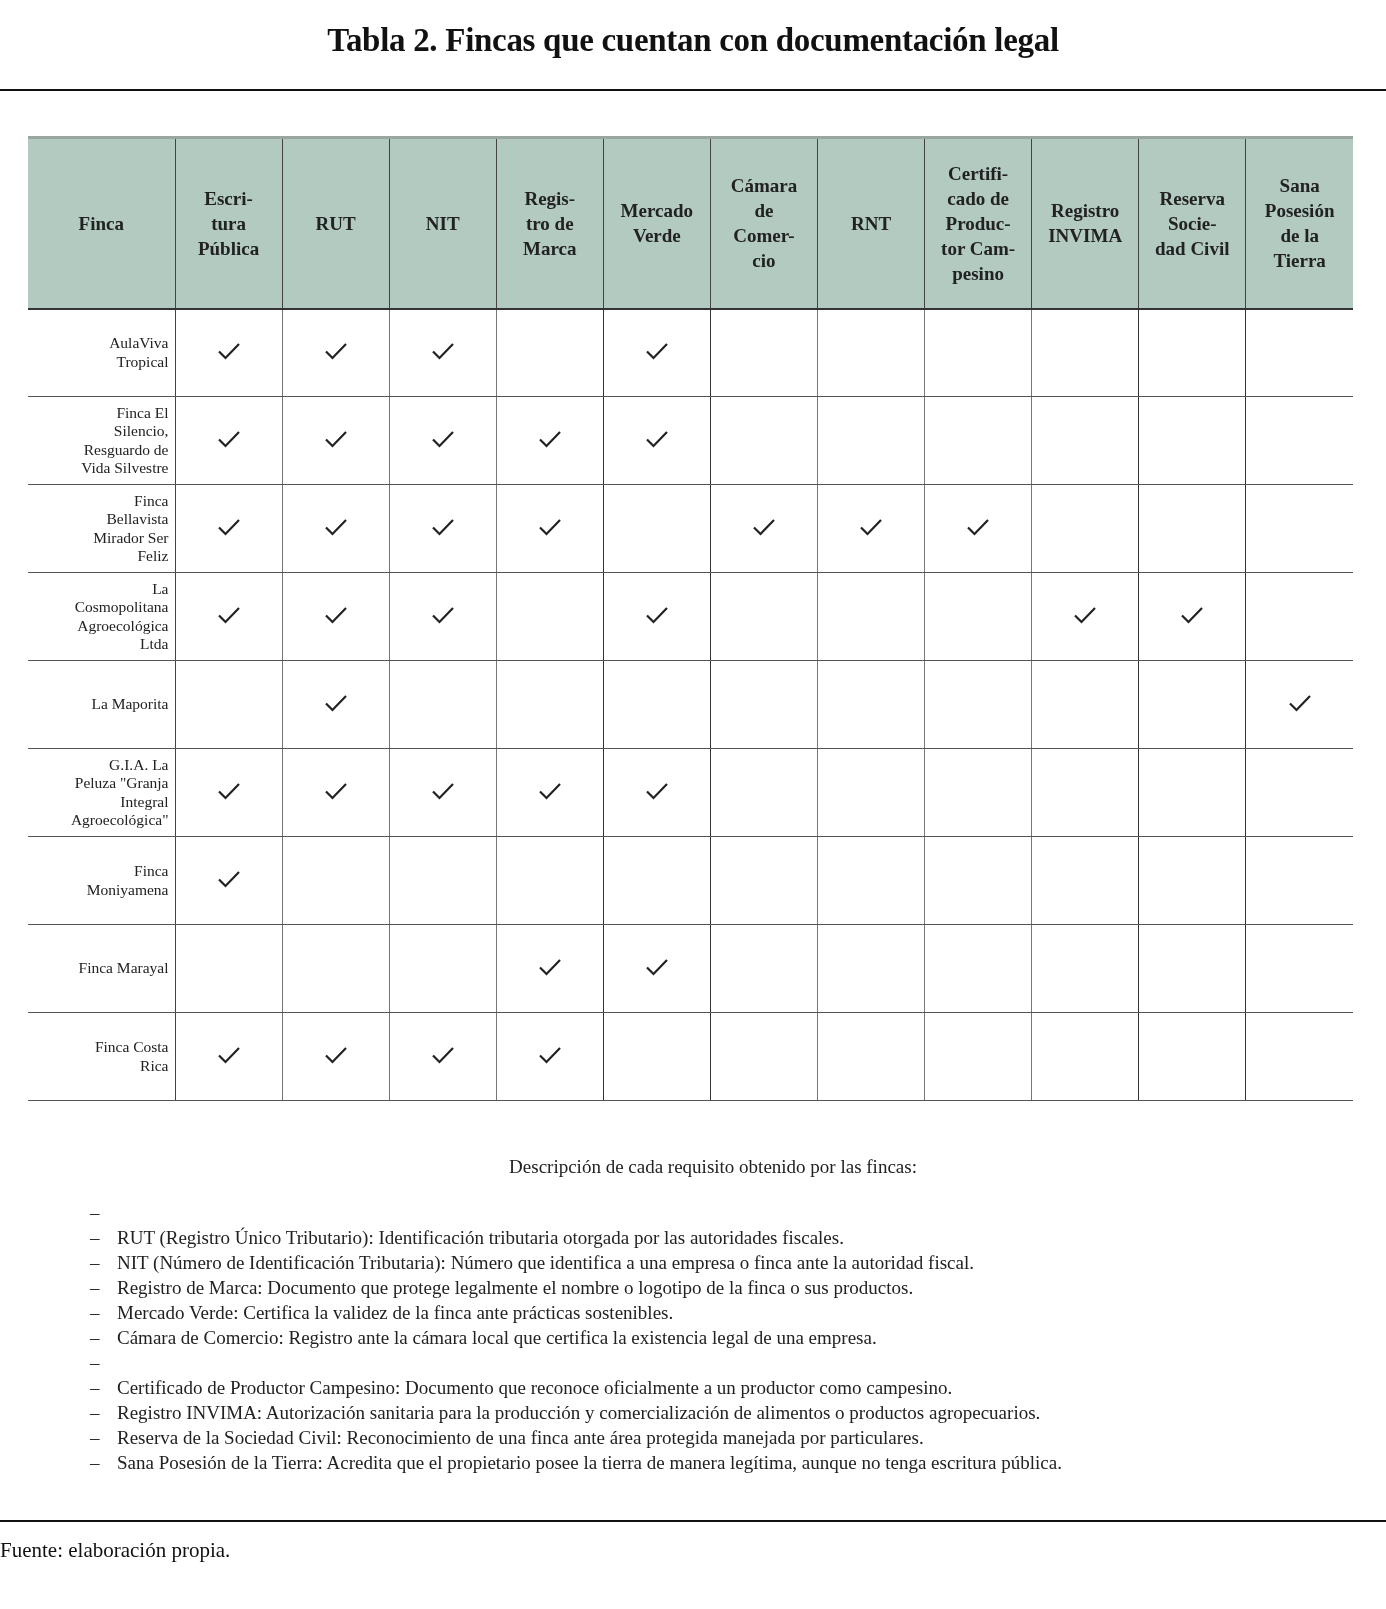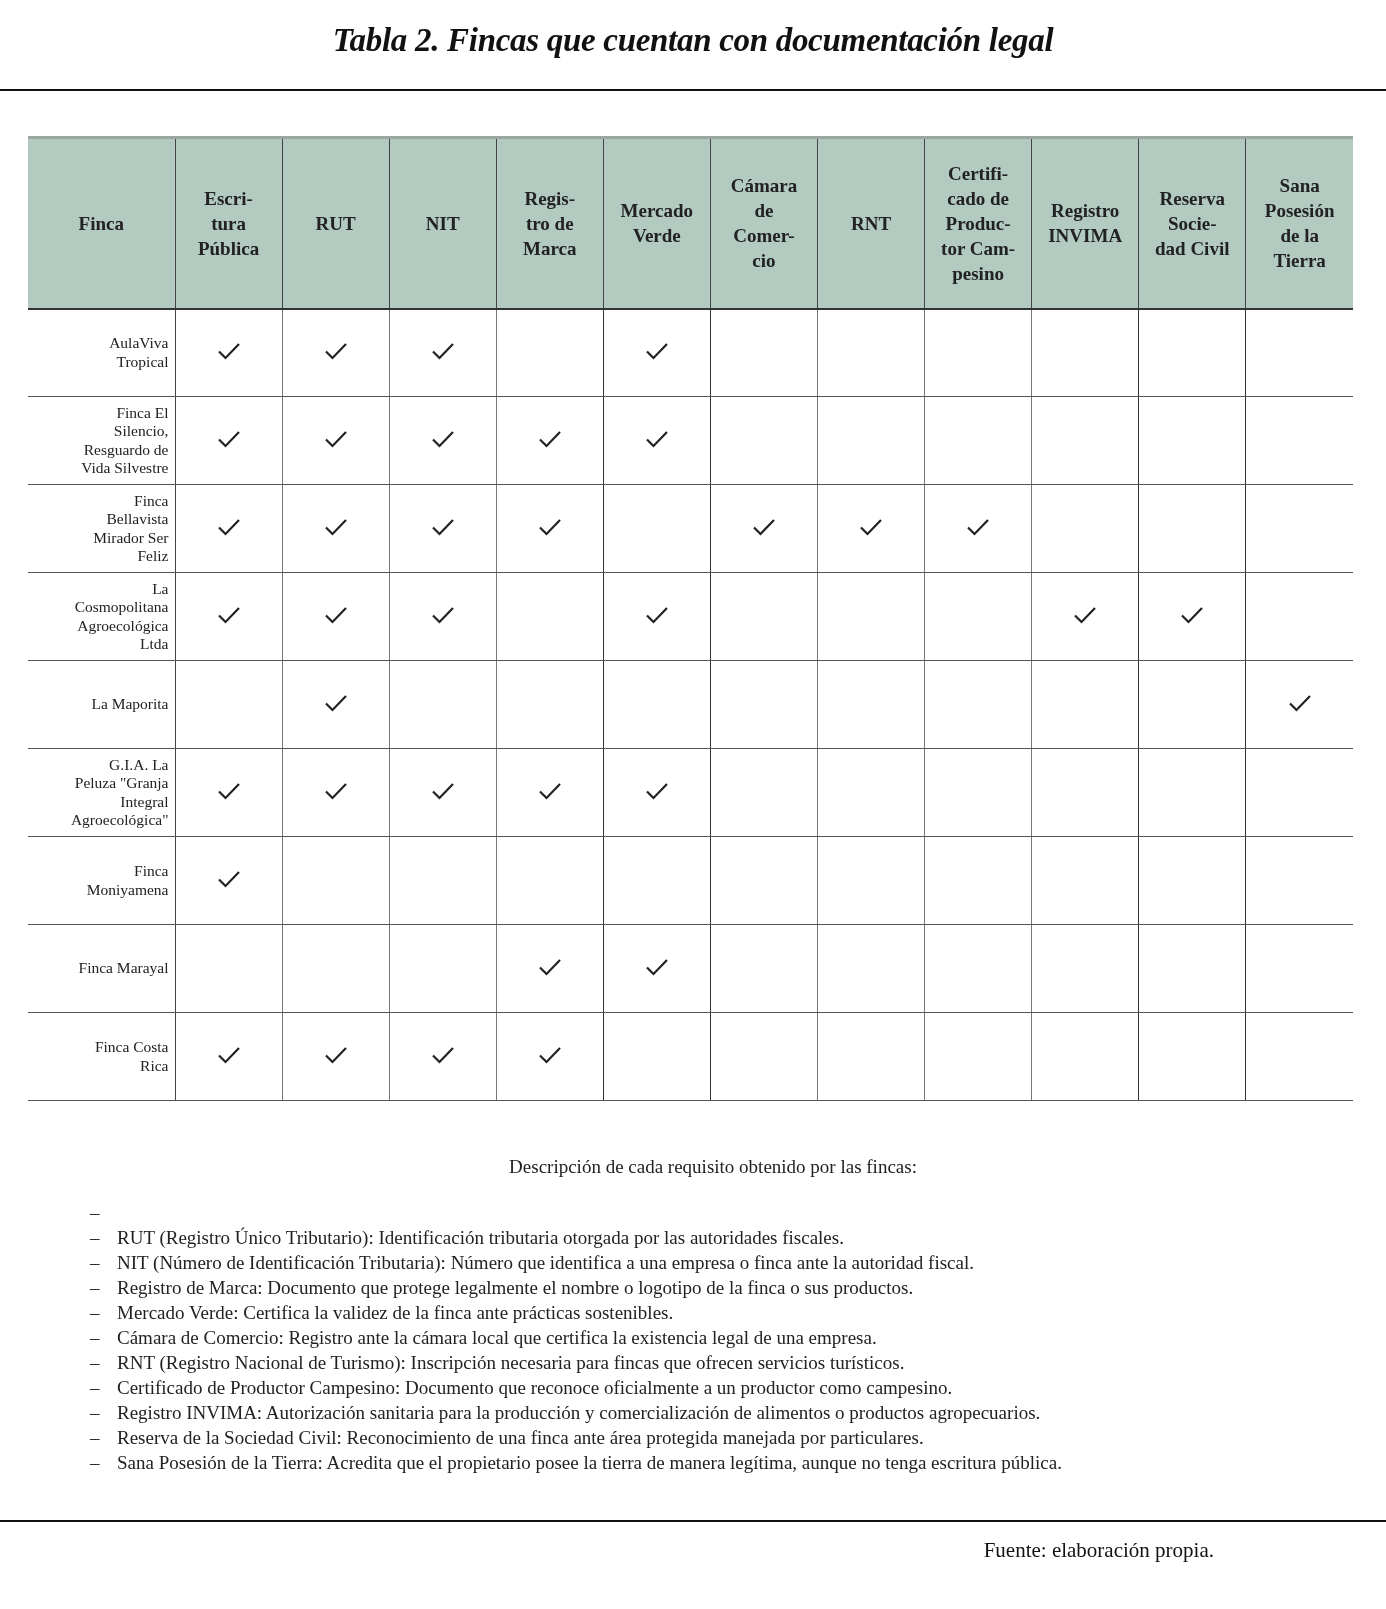--- a/index.html
+++ b/index.html
@@ -1,21 +1,21 @@
 <!DOCTYPE html>
 <html><head>
 <meta charset="utf-8">
 <style>
   * { box-sizing: border-box; margin: 0; padding: 0; }
   html, body { width: 1386px; height: 1609px; background: #ffffff; }
   body { font-family: "DejaVu Serif", "Liberation Serif", serif; color: #1a1a1a; position: relative; overflow: hidden; }
 
   .title {
     position: absolute; top: 22px; left: 0; width: 1386px; text-align: center;
-    font-family: "Liberation Serif", serif; font-weight: bold; font-size: 33px; letter-spacing: -0.3px; color: #111; font-style: italic;
+    font-family: "Liberation Serif", serif; font-weight: bold; font-size: 33px; letter-spacing: -0.3px; color: #111;
   }
   .rule-top { position: absolute; top: 89px; left: 0; width: 1386px; height: 2px; background: #111; }
 
   table.docs {
     position: absolute; top: 136px; left: 28px; width: 1325px;
     border-collapse: collapse; table-layout: fixed;
   }
   table.docs th {
     background: #b2cac0; height: 171px; border-top: 3px solid #9aa7a1;
     border-bottom: 2px solid #333; border-left: 1px solid #444;
@@ -35,21 +35,21 @@
   .check svg { width: 24px; height: 20px; display: block; }
 
   .desc { position: absolute; top: 1156px; left: 73px; width: 1280px;
     font-family: "Liberation Serif", serif; font-size: 19px; color: #222; }
   .desc-heading { margin-bottom: 22px; text-align: center; }
   .desc-list { list-style: none; margin-left: 17px; }
   .desc-list li { line-height: 25px; display: flex; }
   .desc-list .dash { width: 27px; flex: none; }
 
   .rule-bottom { position: absolute; top: 1520px; left: 0; width: 1386px; height: 2px; background: #111; }
-  .source { position: absolute; top: 1538px; left: 0; width: 1214px; text-align: right;
+  .source { position: absolute; top: 1538px; left: 0; width: 1214px; text-align: left;
     font-family: "Liberation Serif", serif; font-size: 21px; color: #111; }
 </style>
 </head>
 <body>
 
 <h1 class="title">Tabla 2. Fincas que cuentan con documentación legal</h1>
 <div class="rule-top"></div>
 
 <table class="docs">
   <thead>
@@ -291,21 +291,20 @@
       <li>
         <span class="dash">–</span>
         <span>Mercado Verde: Certifica la validez de la finca ante prácticas sostenibles.</span>
       </li>
       <li>
         <span class="dash">–</span>
         <span>Cámara de Comercio: Registro ante la cámara local que certifica la existencia legal de una empresa.</span>
       </li>
       <li>
         <span class="dash">–</span>
-        <span>RNT (Registro Nacional de Turismo): Inscripción necesaria para fincas que ofrecen servicios turísticos.</span>
       </li>
       <li>
         <span class="dash">–</span>
         <span>Certificado de Productor Campesino: Documento que reconoce oficialmente a un productor como campesino.</span>
       </li>
       <li>
         <span class="dash">–</span>
         <span>Registro INVIMA: Autorización sanitaria para la producción y comercialización de alimentos o productos agropecuarios.</span>
       </li>
       <li>

